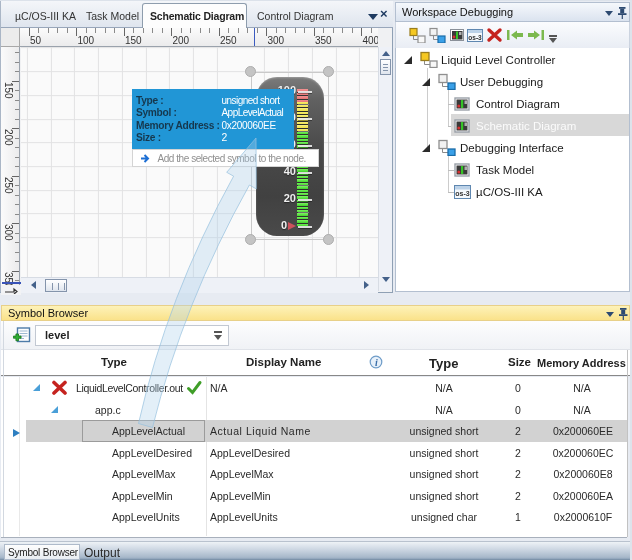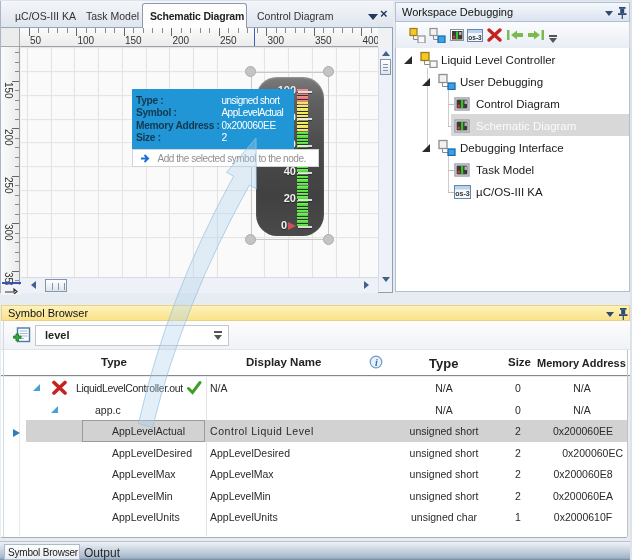--- a/index.html
+++ b/index.html
@@ -347,29 +347,29 @@
       <div class="abs" style="left:551.0px;top:5px;width:60px;text-align:center;color:#2a2a2a;">N/A</div>
       <div class="abs" style="left:50px;top:29px;width:0;height:0;border-left:7px solid transparent;border-bottom:7px solid #4a9fd8;"></div>
       <div class="abs" style="left:94px;top:27px;color:#2a2a2a;">app.c</div>
       <div class="abs" style="left:413.0px;top:27px;width:60px;text-align:center;color:#2a2a2a;">N/A</div>
       <div class="abs" style="left:502.0px;top:27px;width:30px;text-align:center;color:#2a2a2a;">0</div>
       <div class="abs" style="left:551.0px;top:27px;width:60px;text-align:center;color:#2a2a2a;">N/A</div>
       <div class="abs" style="left:25px;top:43px;width:601px;height:22px;background:#d2d2d2;"></div>
       <div class="abs" style="left:12px;top:52px;width:0;height:0;border-top:4.5px solid transparent;border-bottom:4.5px solid transparent;border-left:7px solid #2e7fc1;"></div>
       <div class="abs" style="left:80.5px;top:43px;width:123px;height:22px;border:1px solid #9b9b9b;"></div>
       <div class="abs" style="left:111px;top:48px;color:#2a2a2a;">AppLevelActual</div>
-      <div class="abs" style="left:209px;top:48px;color:#2a2a2a;letter-spacing:0.55px;">Control Liquid Level</div>
+      <div class="abs" style="left:209px;top:48px;color:#2a2a2a;letter-spacing:0.55px;">Actual Liquid Name</div>
       <div class="abs" style="left:398.0px;top:48px;width:90px;text-align:center;color:#2a2a2a;">unsigned short</div>
       <div class="abs" style="left:502.0px;top:48px;width:30px;text-align:center;color:#2a2a2a;">2</div>
       <div class="abs" style="left:542.0px;top:48px;width:80px;text-align:center;color:#2a2a2a;">0x200060EE</div>
       <div class="abs" style="left:111px;top:70px;color:#2a2a2a;">AppLevelDesired</div>
       <div class="abs" style="left:209px;top:70px;color:#2a2a2a;">AppLevelDesired</div>
       <div class="abs" style="left:398.0px;top:70px;width:90px;text-align:center;color:#2a2a2a;">unsigned short</div>
       <div class="abs" style="left:502.0px;top:70px;width:30px;text-align:center;color:#2a2a2a;">2</div>
-      <div class="abs" style="left:542.0px;top:70px;width:80px;text-align:right;color:#2a2a2a;">0x200060EC</div>
+      <div class="abs" style="left:542.0px;top:70px;width:80px;text-align:center;color:#2a2a2a;">0x200060EC</div>
       <div class="abs" style="left:111px;top:91px;color:#2a2a2a;">AppLevelMax</div>
       <div class="abs" style="left:209px;top:91px;color:#2a2a2a;">AppLevelMax</div>
       <div class="abs" style="left:398.0px;top:91px;width:90px;text-align:center;color:#2a2a2a;">unsigned short</div>
       <div class="abs" style="left:502.0px;top:91px;width:30px;text-align:center;color:#2a2a2a;">2</div>
       <div class="abs" style="left:542.0px;top:91px;width:80px;text-align:center;color:#2a2a2a;">0x200060E8</div>
       <div class="abs" style="left:111px;top:113px;color:#2a2a2a;">AppLevelMin</div>
       <div class="abs" style="left:209px;top:113px;color:#2a2a2a;">AppLevelMin</div>
       <div class="abs" style="left:398.0px;top:113px;width:90px;text-align:center;color:#2a2a2a;">unsigned short</div>
       <div class="abs" style="left:502.0px;top:113px;width:30px;text-align:center;color:#2a2a2a;">2</div>
       <div class="abs" style="left:542.0px;top:113px;width:80px;text-align:center;color:#2a2a2a;">0x200060EA</div>

